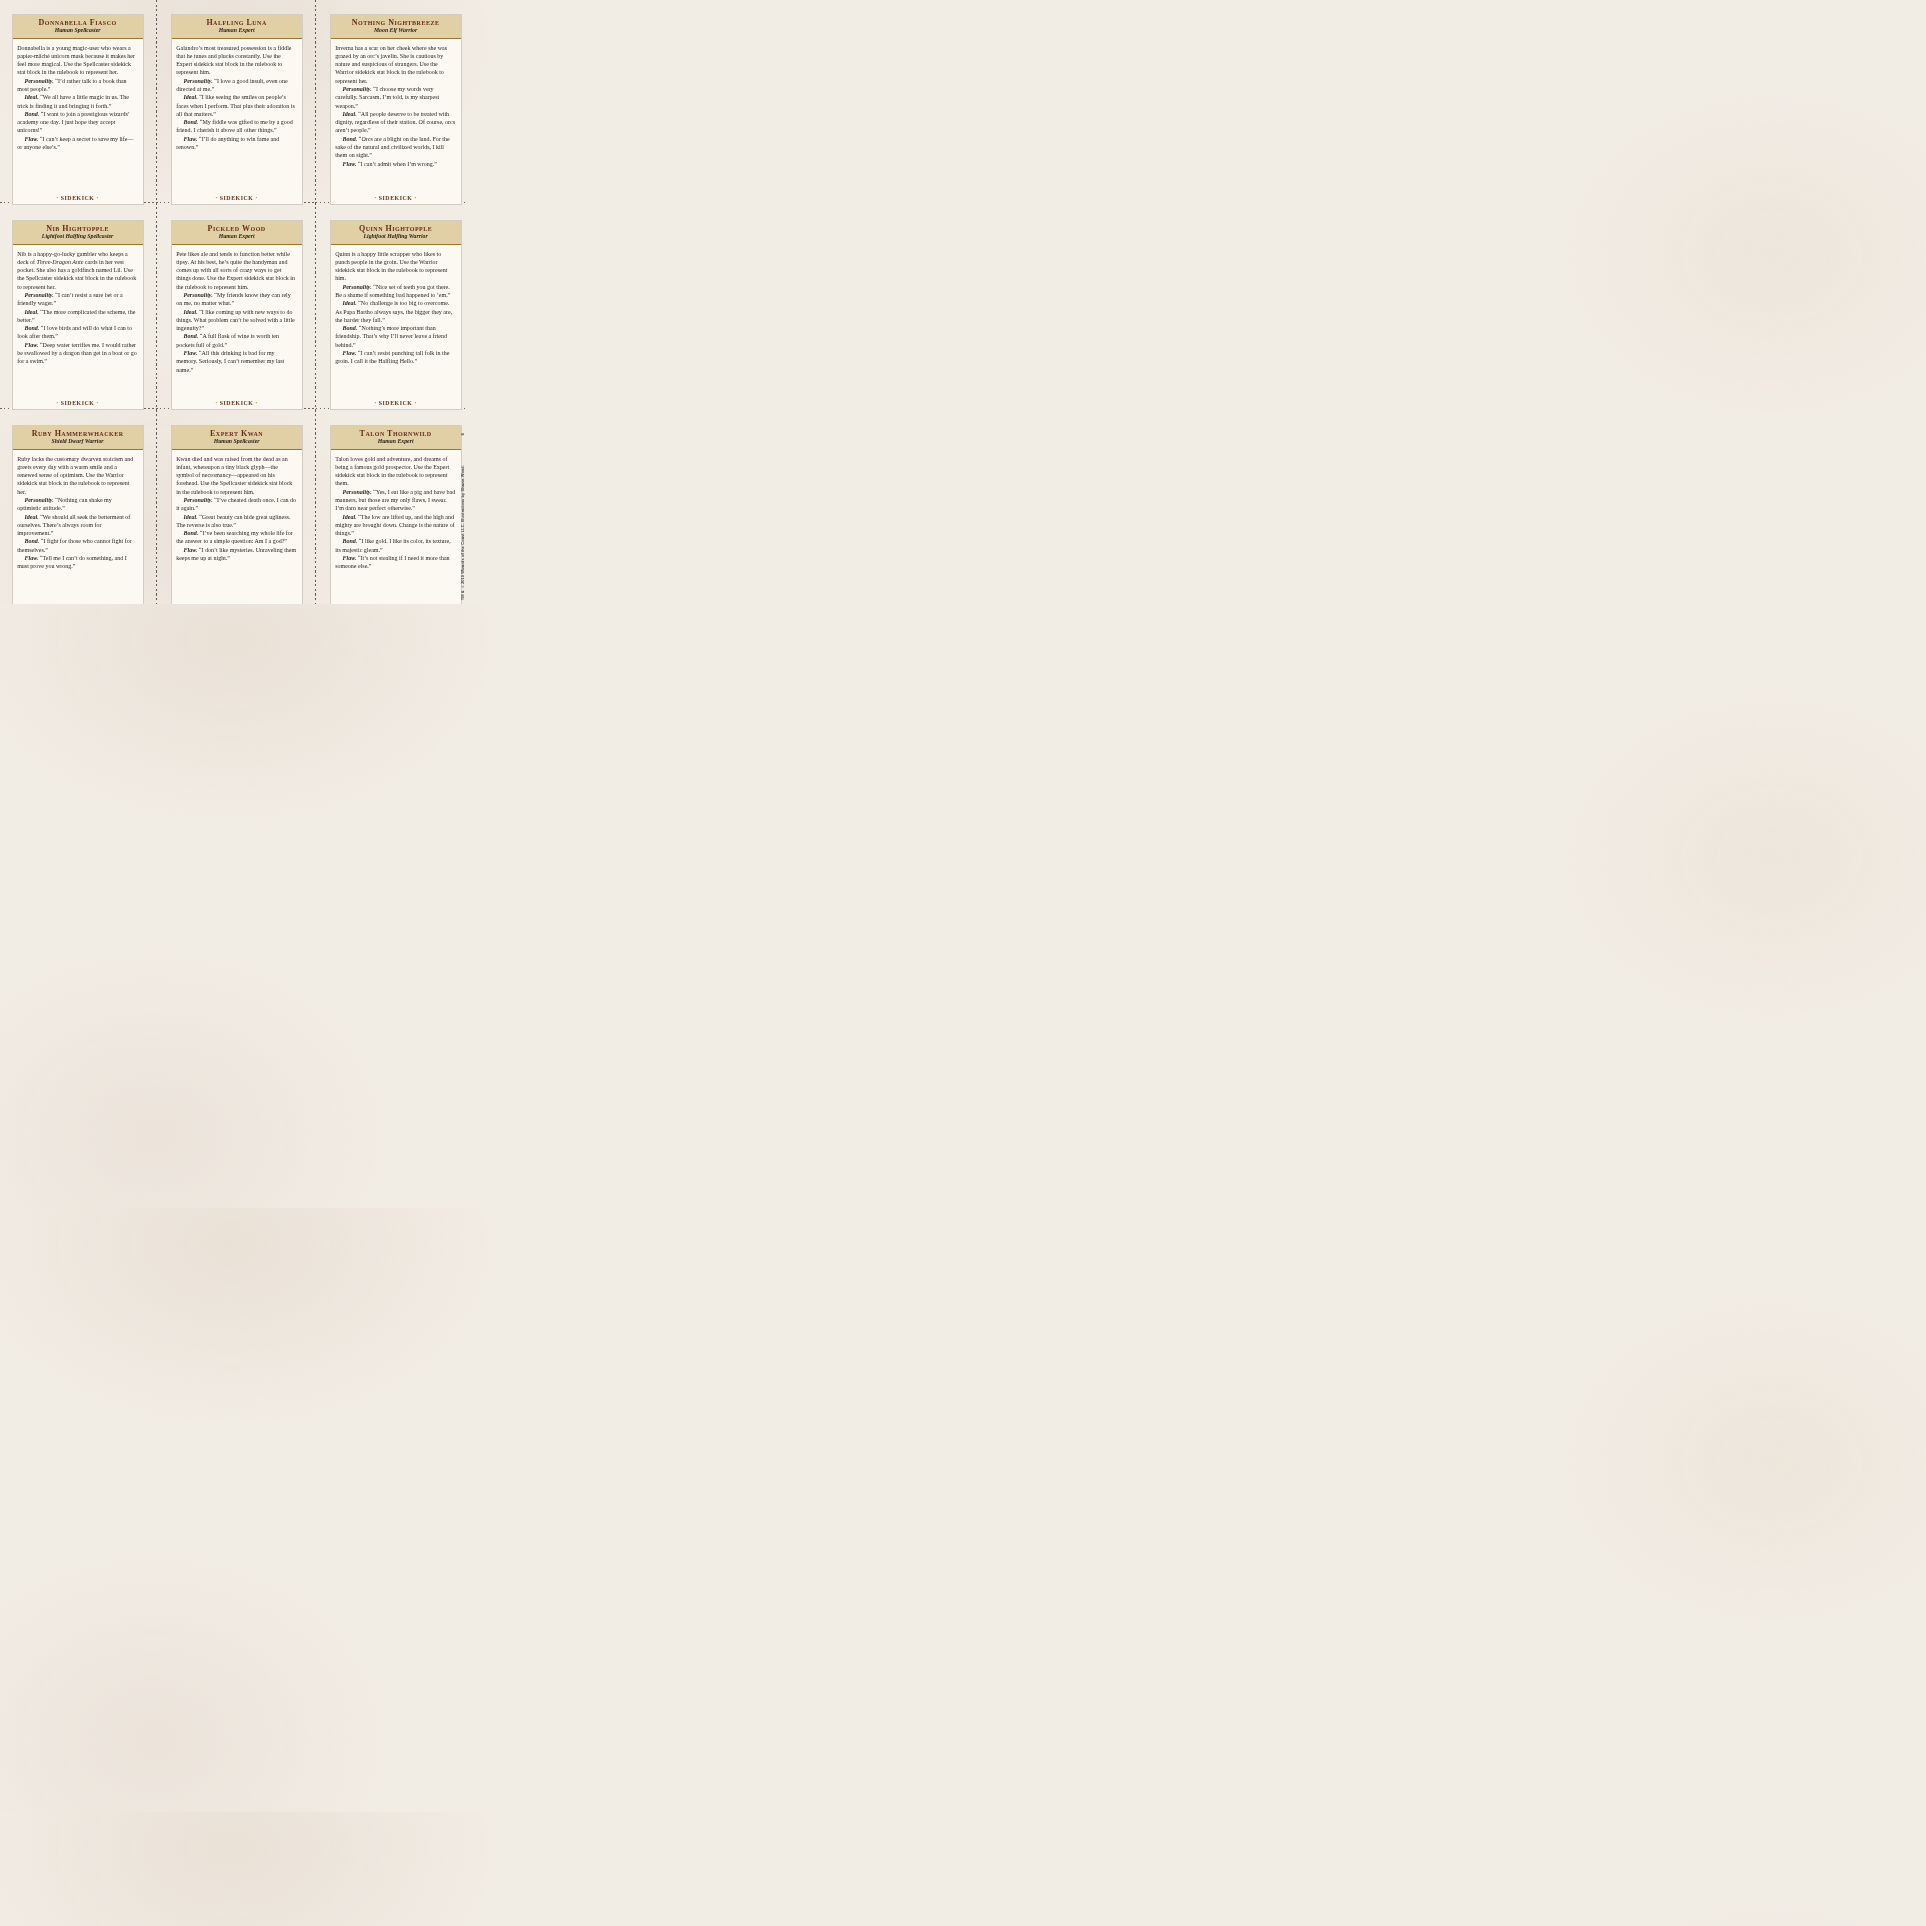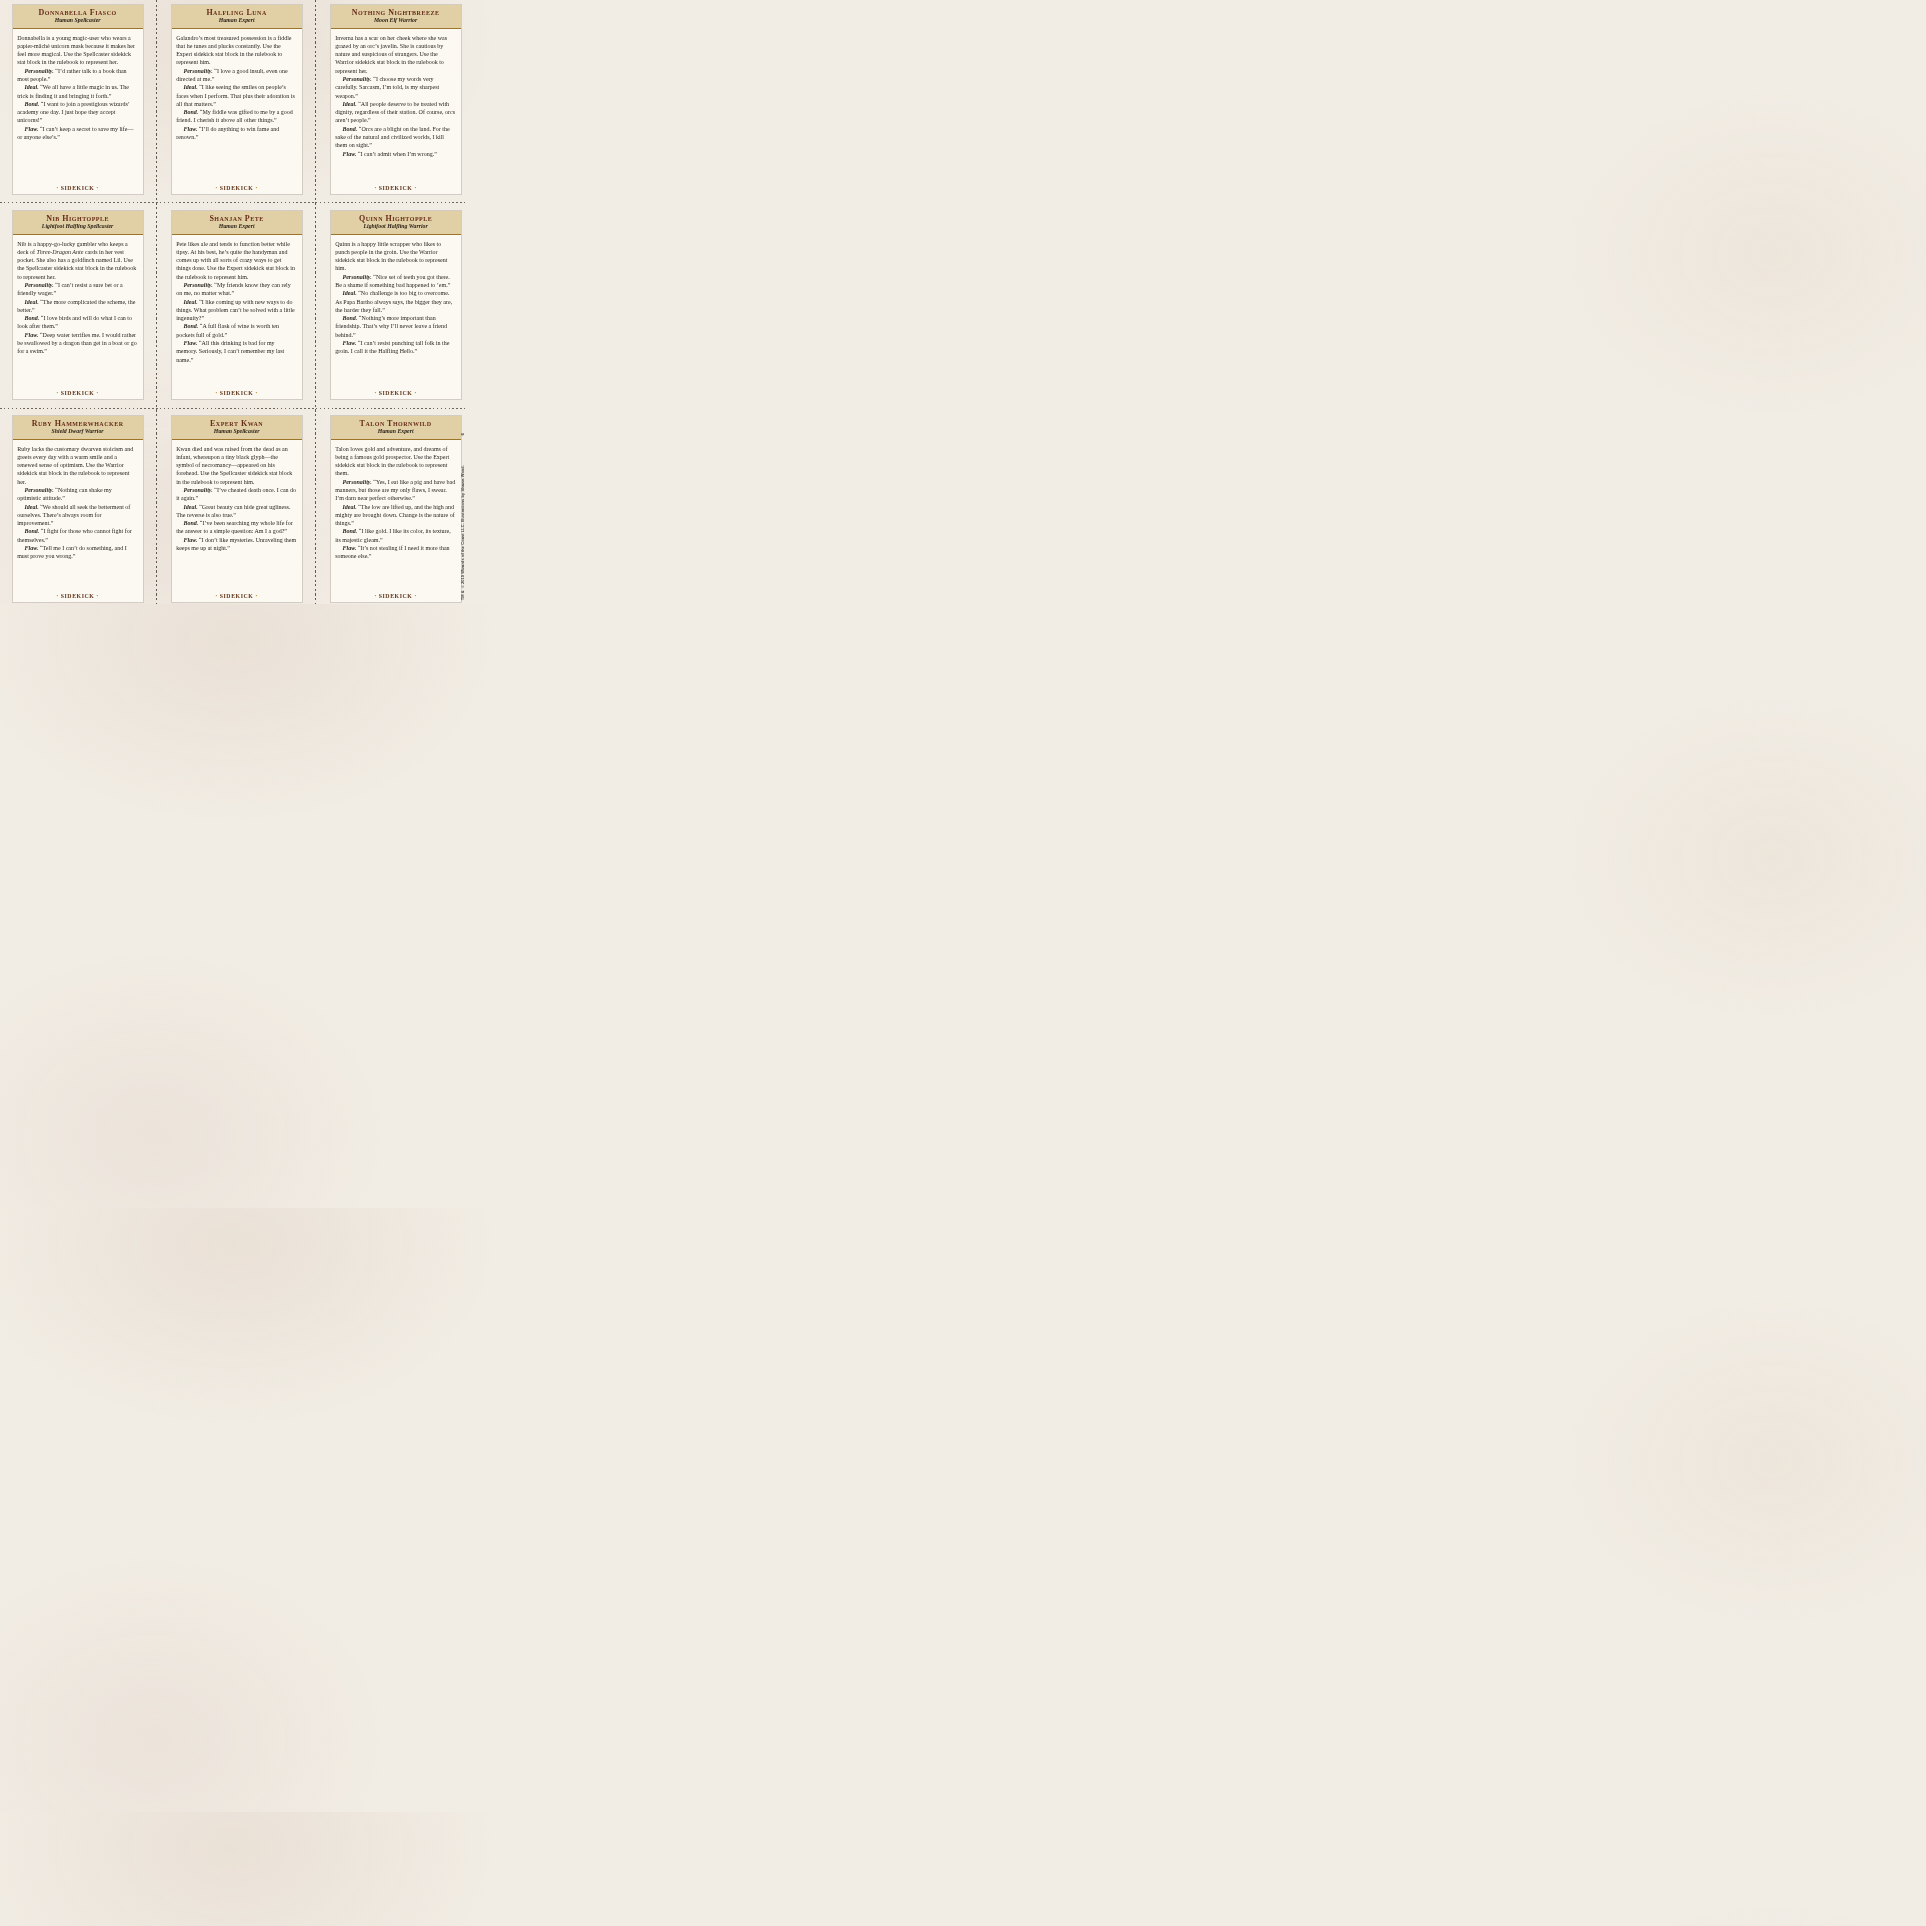--- a/index.html
+++ b/index.html
@@ -15,21 +15,21 @@
   }
   .cutline{position:absolute;z-index:0;}
   .cutline.v{top:0;bottom:0;width:0.8px;
     background:repeating-linear-gradient(to bottom,#5f594f 0 2.3px,transparent 2.3px 4.6px);}
   .cutline.h{left:0;right:0;height:0.8px;
     background:repeating-linear-gradient(to right,#6b655c 0 1.5px,transparent 1.5px 3.9px);}
   #v1{left:156px;} #v2{left:315px;}
   #h1{top:202px;} #h2{top:408px;}
 
   .grid{
-    position:absolute;left:11.6px;top:4px;z-index:1;
+    position:absolute;left:11.6px;top:14px;z-index:1;
     display:grid;
     grid-template-columns:132px 132px 132px;
     grid-template-rows:191px 190px 188px;
     column-gap:27px;row-gap:15px;
   }
   .card{
     position:relative;box-sizing:border-box;overflow:hidden;
     background:#fcf9f3;border:0.4px solid rgba(122,110,92,.32);
     box-shadow:0 0 0 0.4px rgba(255,255,255,.25) inset;
   }
@@ -141,21 +141,21 @@
       <p class="trait"><span class="tl">Bond.</span> <span>“I love birds and will do what I can to look after them.”</span></p>
       <p class="trait"><span class="tl">Flaw.</span> <span>“Deep water terrifies me. I would rather be swallowed by a dragon than get in a boat or go for a swim.”</span></p>
     </div>
     <footer class="foot">
       <span class="dot">•</span><span>SIDEKICK</span><span class="dot">•</span>
     </footer>
   </article>
 
   <article class="card">
     <header class="card-head">
-      <h2>Shanjan Pete</h2>
+      <h2>Pickled Wood</h2>
       <p class="sub">Human Expert</p>
     </header>
     <div class="card-body">
       <p class="desc">Pete likes ale and tends to function better while tipsy. At his best, he’s quite the handyman and comes up with all sorts of crazy ways to get things done. Use the Expert sidekick stat block in the rulebook to represent him.</p>
       <p class="trait"><span class="tl">Personality.</span> <span>“My friends know they can rely on me, no matter what.”</span></p>
       <p class="trait"><span class="tl">Ideal.</span> <span>“I like coming up with new ways to do things. What problem can’t be solved with a little ingenuity?”</span></p>
       <p class="trait"><span class="tl">Bond.</span> <span>“A full flask of wine is worth ten pockets full of gold.”</span></p>
       <p class="trait"><span class="tl">Flaw.</span> <span>“All this drinking is bad for my memory. Seriously, I can’t remember my last name.”</span></p>
     </div>
     <footer class="foot">

